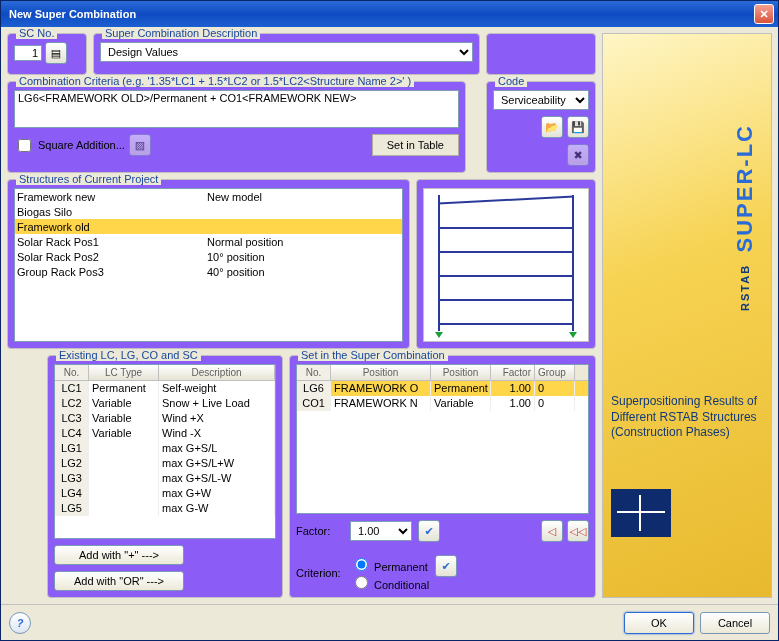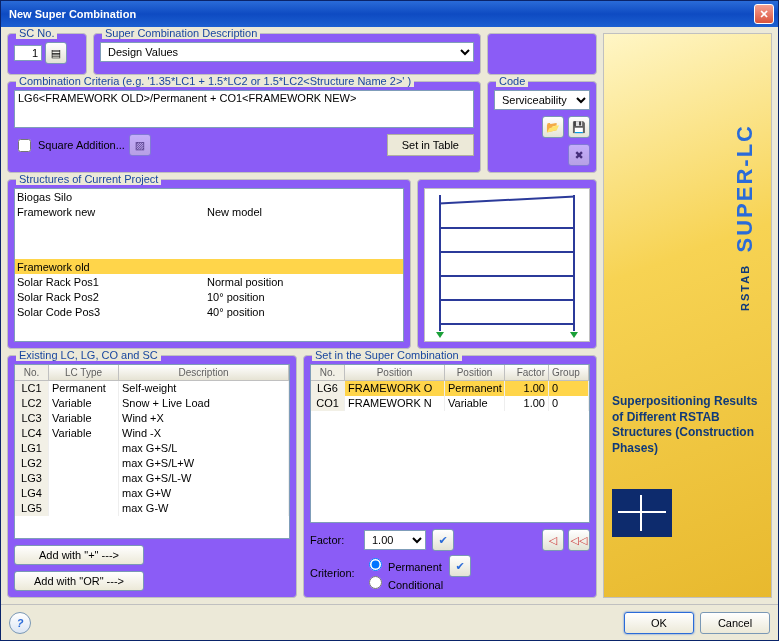--- a/index.html
+++ b/index.html
@@ -18,67 +18,67 @@
 .group { border:1px solid #c0c0c0; border-radius:4px; background:#8b5cf6; position:relative; padding:8px 6px 6px 6px; }
 .group-title { position:absolute; top:-7px; left:8px; color:#18469e; background:#ece9d8; padding:0 3px; font-size:11px; }
 .row1 { display:flex; gap:6px; }
 .sc-box { width:80px; }
 input[type=text], select, textarea { border:1px solid #7f9db9; background:#fff; font-size:11px; padding:1px 3px; }
 .sc-input { width:28px; text-align:right; }
 .icon-btn { width:22px; height:22px; border:1px solid #7a98b5; background:linear-gradient(to bottom,#fff,#e3e3d5); border-radius:3px; display:inline-flex; align-items:center; justify-content:center; cursor:pointer; }
 .icon-btn.disabled { opacity:0.5; cursor:default; }
 .desc-box { flex:1; }
 .desc-select { width:100%; height:20px; }
-.row2 { display:flex; gap:6px; }
+.row2 { display:flex; gap:20px; }
 .criteria-box { flex:1; }
 .criteria-text { width:100%; height:38px; resize:none; }
 .sq-row { display:flex; align-items:center; gap:4px; margin-top:4px; }
 .flat-btn { height:22px; padding:0 14px; border:1px solid #b0b0a0; background:#ece9d8; cursor:pointer;text-align:center; }
 .code-box { width:110px; }
 .code-select { width:100%; height:20px; }
 .code-icons { display:flex; gap:4px; margin-top:6px; justify-content:flex-end; flex-wrap:wrap;}
 .row3 { display:flex; gap:6px; height:170px; }
 .struct-box { flex:1; display:flex; flex-direction:column; }
 .struct-list { flex:1; border:1px solid #7f9db9; background:#fff; overflow:auto; }
 .struct-row { display:flex; height:15px; align-items:center; cursor:pointer; }
-.struct-row.sel { background:#ffd54a;margin-top:40px; }
+.struct-row.sel { background:#ffd54a; }
 .struct-c1 { width:190px; padding-left:2px; white-space:nowrap; overflow:hidden; }
 .struct-c2 { flex:1; padding-left:2px; white-space:nowrap; overflow:hidden; }
 .preview-box { width:180px; }
 .preview { width:100%; height:100%; border:1px solid #c0c0c0; background:#fff; position:relative; }
 .beam { position:absolute; left:14px; right:14px; border-top:2px solid #2b3a9a; }
 .post { position:absolute; top:6px; bottom:10px; width:2px; background:#2b3a9a; }
 .triangle { position:absolute; bottom:3px; width:0;height:0;border-left:4px solid transparent;border-right:4px solid transparent;border-top:6px solid #1aa038; }
 .row4 { display:flex; gap:6px; flex:1; min-height:0; }
-.exist-box { width:290px; display:flex; flex-direction:column; }
+.exist-box { width:236px; display:flex; flex-direction:column;margin-left:40px; }
 .set-box { flex:1; display:flex; flex-direction:column; }
 .tbl { flex:1; border:1px solid #7f9db9; background:#fff; overflow:auto; }
 .thead { display:flex; background:#ece9d8; border-bottom:1px solid #c0c0c0; position:sticky; top:0; }
 .th { border-right:1px solid #c0c0c0; padding:2px 3px; background:linear-gradient(to bottom,#fff,#e6e3d4); text-align:center; color:#606060; font-size:10px;}
 .td { border-right:1px solid #eee; padding:1px 3px; height:15px; white-space:nowrap; overflow:hidden; }
 .tr { display:flex; }
 .tr.sel { background:#ffd54a; }
 .exist-no { width:34px; text-align:center; background:#f2f0e6; }
 .exist-type { width:70px; }
 .exist-desc { flex:1; }
 .set-no { width:34px; text-align:center; background:#f2f0e6; }
 .set-pos { width:100px; }
 .set-crit { width:60px; }
 .set-fac { width:44px; text-align:right; }
 .set-grp { width:40px; text-align:left; }
 .btns-bottom { display:flex; flex-direction:column; gap:6px; margin-top:6px; }
 .wide-btn { width:130px; height:20px; border:1px solid #7a98b5; background:linear-gradient(to bottom,#fff,#ece9d8); border-radius:3px; cursor:pointer; }
-.set-controls { margin-top:6px; display:flex; flex-direction:column; gap:4px; }
+.set-controls { margin-top:6px; display:flex; flex-direction:column; gap:13px; }
 .cr-row { display:flex; align-items:center; gap:6px; }
 .lbl { width:48px; }
 .nav-btns { margin-left:auto; display:flex; gap:4px; }
 .banner { width:100%; border:1px solid #c0c0c0; background:linear-gradient(160deg,#fff6c6,#f7d353 40%,#e8b92e); position:relative; overflow:hidden; }
 .banner-title { position:absolute; right:6px; top:90px; writing-mode:vertical-rl; transform:rotate(180deg); font-size:34px; font-weight:bold; color:#103a7a; letter-spacing:2px; }
 .banner-title .super { color:#2a6bd8; font-size:22px; }
-.banner-text { position:absolute; top:360px; left:8px; right:8px; color:#103a7a; font-weight:bold; font-size:12px; line-height:1.3; }
+.banner-text { position:absolute; top:360px; left:8px; right:8px; color:#103a7a; font-weight:normal; font-size:12px; line-height:1.3; }
 .banner-icon { position:absolute; bottom:60px; left:8px; width:60px; height:48px; background:#0d2b6d; }
 .banner-icon::before{content:"";position:absolute;left:6px;right:6px;top:22px;border-top:2px solid #fff;}
 .banner-icon::after{content:"";position:absolute;left:28px;top:6px;bottom:6px;border-left:2px solid #fff;}
 .help-icon { width:22px; height:22px; border:1px solid #7a98b5; border-radius:11px; background:linear-gradient(to bottom,#fff,#dce6f4); display:flex;align-items:center;justify-content:center; color:#2a6bd8; font-weight:bold; font-style:italic; cursor:pointer; }
 </style>
 </head>
 <body>
 
 <div class="window">
   <div class="titlebar">
@@ -130,40 +130,40 @@
             <div class="icon-btn disabled">✖</div>
           </div>
         </div>
       </div>
 
       <div class="row3">
         <div class="group struct-box">
           <div class="group-title">Structures of Current Project</div>
           <div class="struct-list" id="struct-list">
               <div class="struct-row">
+                <div class="struct-c1">Framework new</div>
+                <div class="struct-c2">New model</div>
+              </div>
+              <div class="struct-row">
                 <div class="struct-c1">Biogas Silo</div>
                 <div class="struct-c2"></div>
               </div>
-              <div class="struct-row">
-                <div class="struct-c1">Framework new</div>
-                <div class="struct-c2">New model</div>
-              </div>
               <div class="struct-row sel">
                 <div class="struct-c1">Framework old</div>
               </div>
               <div class="struct-row">
                 <div class="struct-c1">Solar Rack Pos1</div>
                 <div class="struct-c2">Normal position</div>
               </div>
               <div class="struct-row">
                 <div class="struct-c1">Solar Rack Pos2</div>
                 <div class="struct-c2">10° position</div>
               </div>
               <div class="struct-row">
-                <div class="struct-c1">Solar Code Pos3</div>
+                <div class="struct-c1">Group Rack Pos3</div>
                 <div class="struct-c2">40° position</div>
               </div>
             </div>
         </div>
         <div class="group preview-box">
           <div class="preview">
             <div class="post" style="left:14px;"></div>
             <div class="post" style="right:14px;"></div>
             <div class="beam" style="top:10px;transform:skewY(-3deg);"></div>
             <div class="beam" style="top:38px;"></div>

